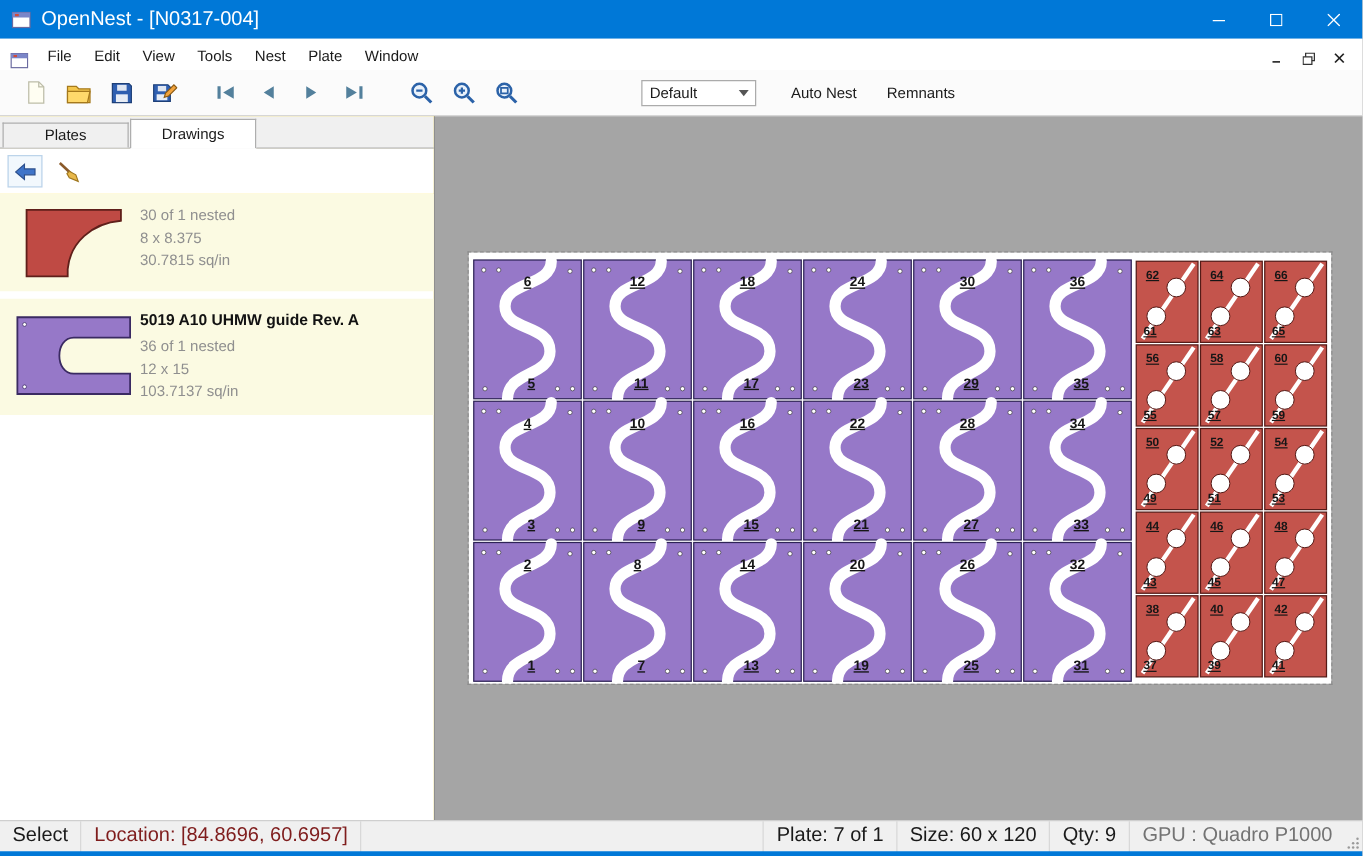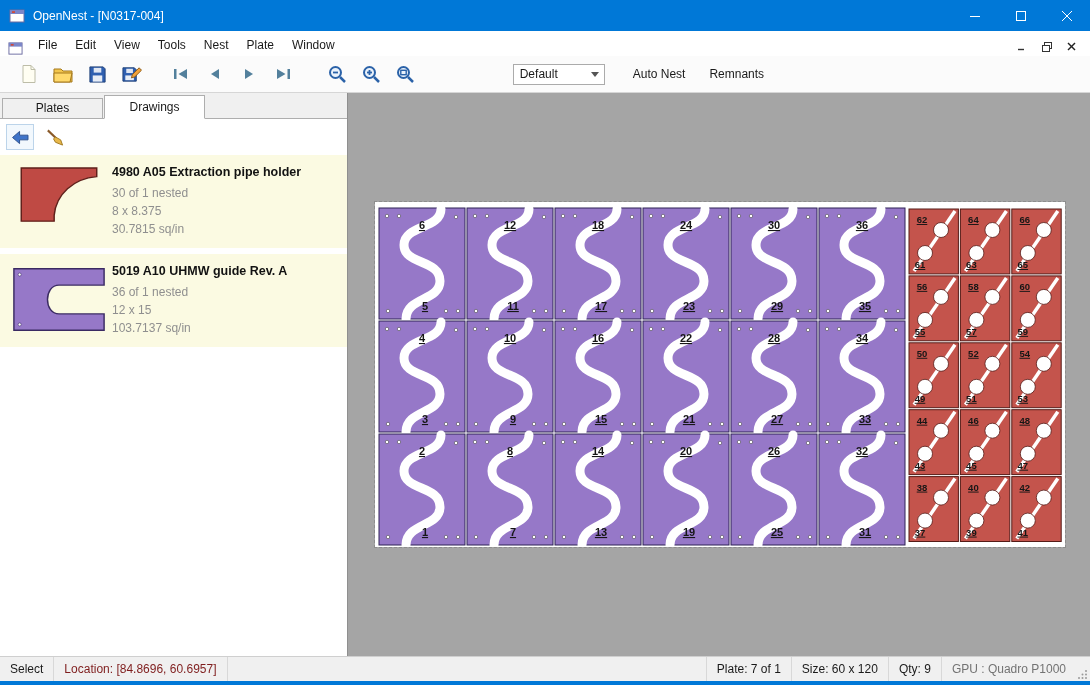--- a/index.html
+++ b/index.html
@@ -7,21 +7,21 @@
   body {
     width:1090px; height:685px; overflow:hidden;
     font-family:"Liberation Sans", sans-serif; font-size:12px; color:#1a1a1a;
     background:#fff;
   }
   .window { width:1090px; height:685px; display:flex; flex-direction:column; }
 
   
   .titlebar { height:31px; background:#0078D7; display:flex; align-items:center; color:#fff; flex:0 0 auto; }
   .title-icon { margin:0 8px 0 9px; display:flex; }
-  .title-text { font-size:12px; white-space:nowrap; }
+  .title-text { font-size:16px; white-space:nowrap; }
   .tb-spacer { flex:1; }
   .tb-btn { width:46px; height:31px; display:flex; align-items:center; justify-content:center; }
 
   
   .menubar { height:25px; display:flex; align-items:flex-end; background:#fff; padding-left:6px; flex:0 0 auto; }
   .menu-icon { display:flex; margin:0 6px 0 2px; }
   .menu-item { padding:4px 9px; cursor:default; }
   .mdi-controls { margin-left:auto; display:flex; align-items:center; padding-right:8px; gap:4px; }
   .mdi-btn { width:21px; height:19px; display:flex; align-items:center; justify-content:center; }
 
@@ -55,21 +55,21 @@
   .thumb { width:106px; flex:0 0 106px; display:flex; justify-content:center; align-items:flex-start; padding-top:6px; }
   .dinfo { flex:1; padding-top:2px; }
   .dtitle { font-weight:bold; font-size:12.5px; color:#121212; margin:4px 0 7px; }
   .dline { color:#8f8f8f; margin:4px 0; }
 
   .canvas { flex:1; position:relative; background:#a5a5a5; overflow:hidden; }
   .plate { position:absolute; left:27px; top:109px; width:690px; height:345px; background:#fff; outline:1px dashed #8d8d8d; }
   svg.nest { display:block; font-family:"Liberation Sans", sans-serif; }
 
   
-  .statusbar { height:25px; background:#f0f0f0; border-top:1px solid #cfcfcf; display:flex; align-items:center; flex:0 0 auto; font-size:12px; }
+  .statusbar { height:25px; background:#f0f0f0; border-top:1px solid #cfcfcf; display:flex; align-items:center; flex:0 0 auto; font-size:16px; }
   .sb-cell { padding:0 10px; height:25px; line-height:24px; border-right:1px solid #d8d8d8; white-space:nowrap; }
   .sb-mode { min-width:48px; }
   .sb-loc { color:#7f1d1d; min-width:158px; }
   .sb-spacer { flex:1; }
   .sb-r { padding:0 10px; height:25px; line-height:24px; border-left:1px solid #d8d8d8; white-space:nowrap; }
   .sb-gpu { color:#737373; }
   .grip { width:14px; height:25px; display:flex; align-items:flex-end; justify-content:flex-end; padding:0 2px 2px 0; }
 
   .bottom-strip { height:4px; background:#0078D7; flex:0 0 auto; }
 </style>
@@ -250,21 +250,20 @@
 
       <div class="drawing-list">
 
         <div class="drawing-item">
           <div class="thumb">
             <svg width="84" height="60" viewBox="0 0 86 62">
                 <path d="M4 3 L82 3 L82 12 C58 14 40 30 38 52 L38 58 L4 58 Z" fill="#bf4a44" stroke="#5f1f1a" stroke-width="1.5"></path>
               </svg>
           </div>
           <div class="dinfo">
-            <div class="dtitle">4980 A05 Extraction pipe holder</div>
             <div class="dline">30 of 1 nested</div>
             <div class="dline">8 x 8.375</div>
             <div class="dline">30.7815 sq/in</div>
           </div>
         </div>
 
         <div class="drawing-item">
           <div class="thumb">
             <svg width="96" height="71" viewBox="0 0 100 74">
                 <path d="M3 5 H97 V22 H50 C34 22 34 52 50 52 H97 V69 H3 Z" fill="#9678c8" stroke="#3a2a62" stroke-width="1.5"></path>

